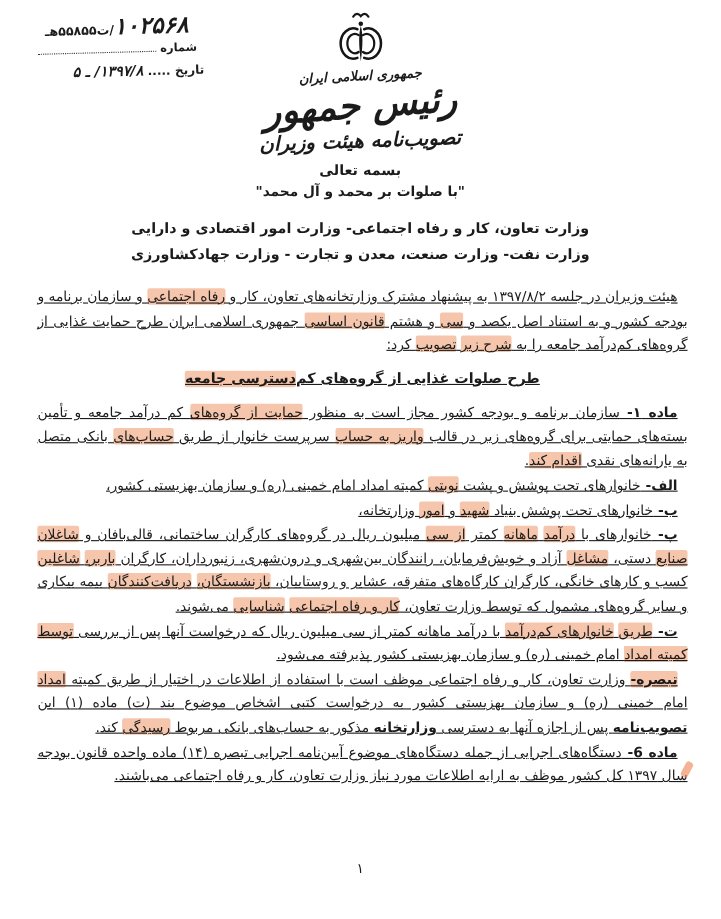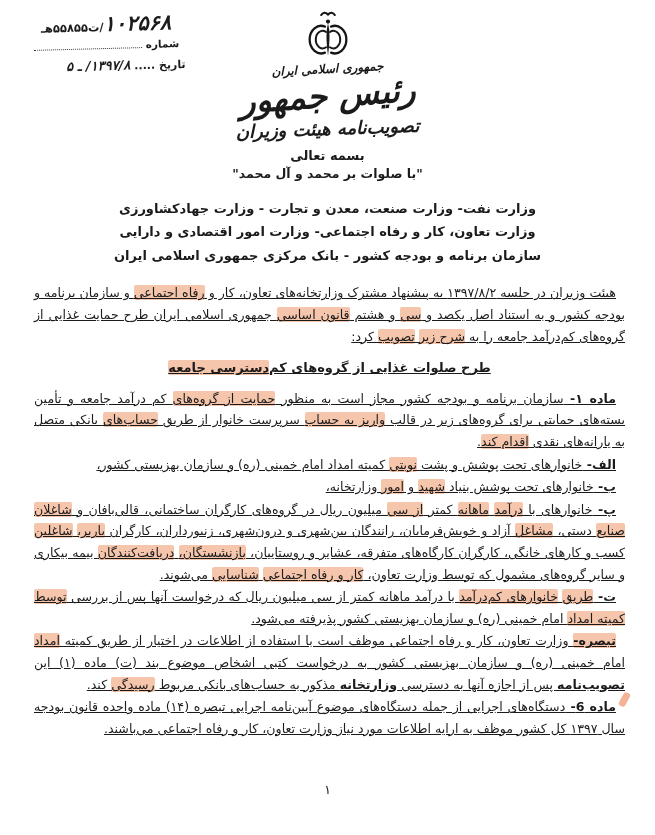--- a/index.html
+++ b/index.html
@@ -88,23 +88,22 @@
       </g>
     </svg>
     <div class="republic-line">جمهوری اسلامی ایران</div>
     <div class="office-title">رئیس جمهور</div>
     <div class="doc-type">تصویب‌نامه هیئت وزیران</div>
     <div class="besmeleh">بسمه تعالی</div>
     <div class="salawat">"با صلوات بر محمد و آل محمد"</div>
   </div>
 
   <div class="recipients">
+    <div>وزارت تعاون، کار و رفاه اجتماعی- وزارت امور اقتصادی و دارایی</div>
     <div>وزارت نفت- وزارت صنعت، معدن و تجارت - وزارت جهادکشاورزی</div>
-    <div>وزارت تعاون، کار و رفاه اجتماعی- وزارت امور اقتصادی و دارایی</div>
-    <div>سازمان برنامه و بودجه کشور - بانک مرکزی جمهوری اسلامی ایران</div>
   </div>
 
   <div class="content">
       <p class="para"><span>هیئت وزیران در جلسه ۱۳۹۷/۸/۲ به پیشنهاد مشترک وزارتخانه‌های تعاون، کار و </span><span class="hl">رفاه اجتماعی</span><span> و سازمان برنامه و بودجه کشور و به استناد اصل یکصد و </span><span class="hl">سی</span><span> و هشتم </span><span class="hl">قانون اساسی</span><span> جمهوری اسلامی ایران طرح حمایت غذایی از گروه‌های کم‌درآمد جامعه را به </span><span class="hl">شرح زیر</span><span> </span><span class="hl">تصویب</span><span> کرد:</span></p>
       <p class="para heading"><span class="b">طرح صلوات غذایی از گروه‌های کم‌</span><span class="b hl">دسترسی جامعه</span></p>
       <p class="para"><span class="b">ماده ۱- </span><span>سازمان برنامه و بودجه کشور مجاز است به منظور </span><span class="hl">حمایت از گروه‌های</span><span> کم درآمد جامعه و تأمین بسته‌های حمایتی برای گروه‌های زیر در قالب </span><span class="hl">واریز به حساب</span><span> سرپرست خانوار از طریق </span><span class="hl">حساب‌های</span><span> بانکی متصل به یارانه‌های نقدی </span><span class="hl">اقدام کند</span><span>.</span></p>
       <p class="para"><span class="b">الف- </span><span>خانوارهای تحت پوشش و پشت </span><span class="hl">نوبتی</span><span> کمیته امداد امام خمینی (ره) و سازمان بهزیستی کشور،</span></p>
       <p class="para"><span class="b">ب- </span><span>خانوارهای تحت پوشش بنیاد </span><span class="hl">شهید</span><span> و </span><span class="hl">امور</span><span> وزارتخانه،</span></p>
       <p class="para"><span class="b">پ- </span><span>خانوارهای با </span><span class="hl">درآمد</span><span> </span><span class="hl">ماهانه</span><span> کمتر </span><span class="hl">از سی</span><span> میلیون ریال در گروه‌های کارگران ساختمانی، قالی‌بافان و </span><span class="hl">شاغلان</span><span> </span><span class="hl">صنایع</span><span> دستی، </span><span class="hl">مشاغل</span><span> آزاد و خویش‌فرمایان، رانندگان بین‌شهری و درون‌شهری، زنبورداران، کارگران </span><span class="hl">باربر،</span><span> </span><span class="hl">شاغلین</span><span> کسب و کارهای خانگی، کارگران کارگاه‌های متفرقه، عشایر و روستاییان، </span><span class="hl">بازنشستگان،</span><span> </span><span class="hl">دریافت‌کنندگان</span><span> بیمه بیکاری و سایر گروه‌های مشمول که توسط وزارت تعاون، </span><span class="hl">کار و رفاه اجتماعی</span><span> </span><span class="hl">شناسایی</span><span> می‌شوند.</span></p>
       <p class="para"><span class="b">ت- </span><span class="hl">طریق</span><span> </span><span class="hl">خانوارهای کم‌درآمد</span><span> با درآمد ماهانه کمتر از سی میلیون ریال که درخواست آنها پس از بررسی </span><span class="hl">توسط کمیته امداد</span><span> امام خمینی (ره) و سازمان بهزیستی کشور پذیرفته می‌شود.</span></p>

